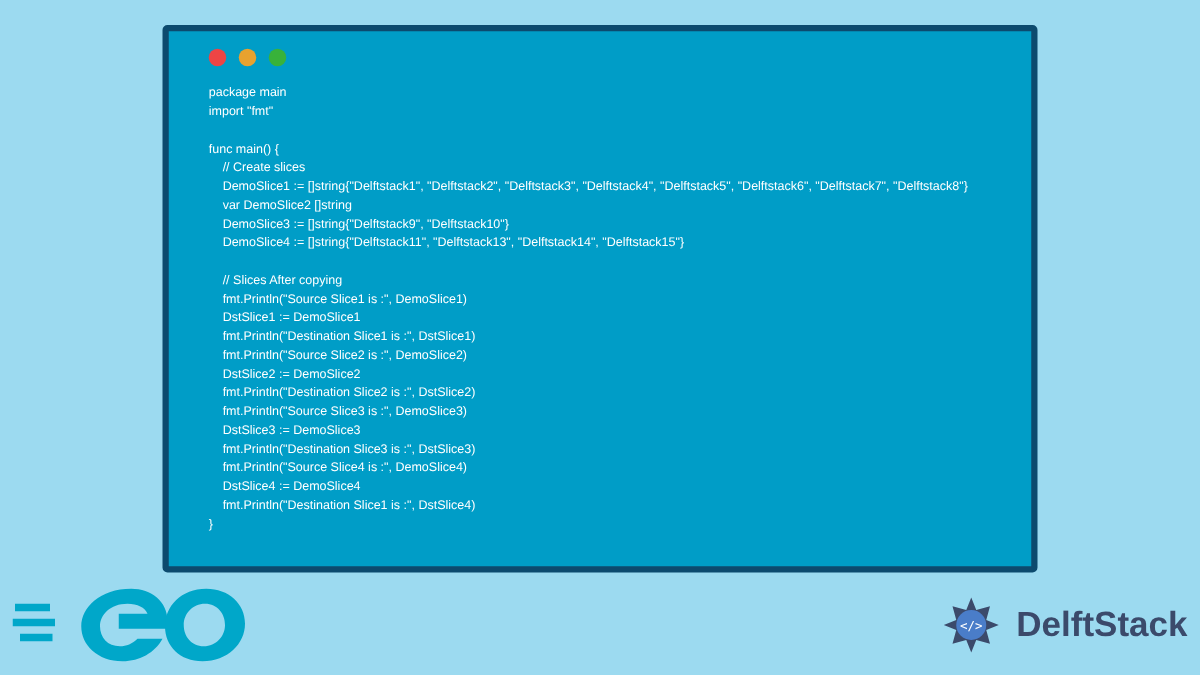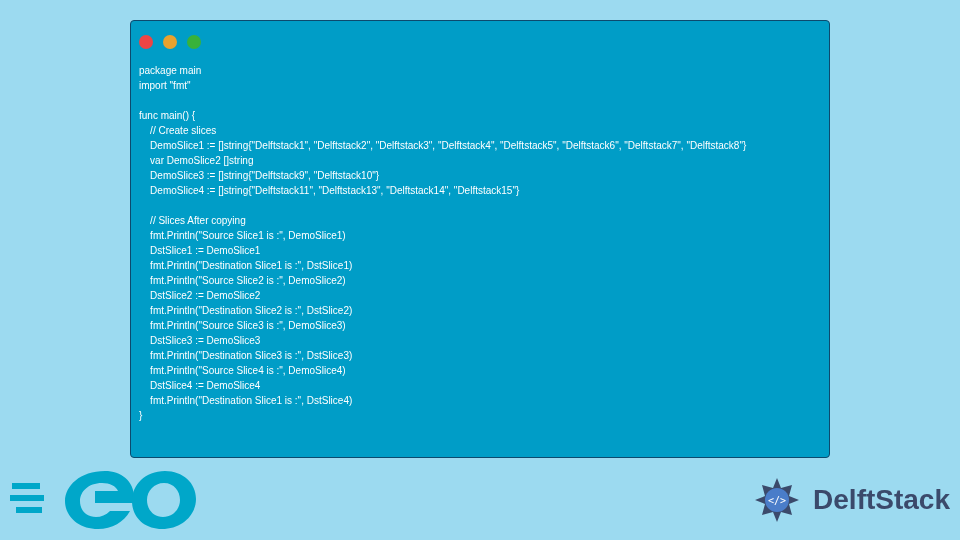--- a/index.html
+++ b/index.html
@@ -12,23 +12,23 @@
     position: relative;
     overflow: hidden;
   }
   .code-window {
     position: absolute;
     top: 20px;
     left: 130px;
     width: 700px;
     height: 438px;
     background: #009dc7;
-    border: 1px solid #0c4a6e;
+    border: 5px solid #0c4a6e;
     border-radius: 4px;
-    padding: 14px 8px;
+    padding: 14px 32px;
     box-sizing: border-box;
   }
   .window-dots {
     display: flex;
     gap: 10px;
     margin-bottom: 14px;
   }
   .dot {
     width: 14px;
     height: 14px;

